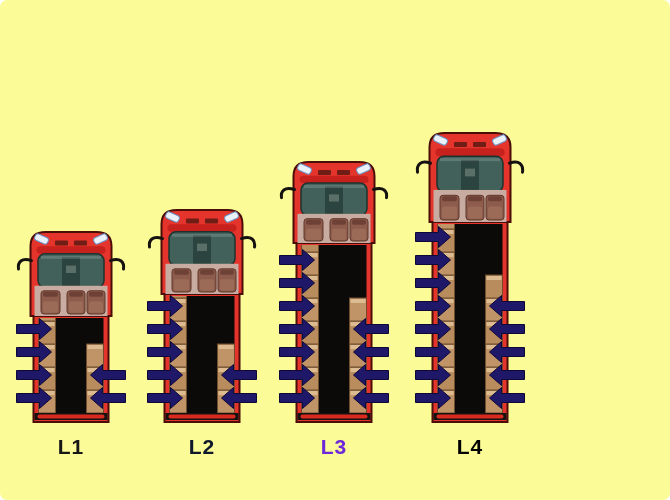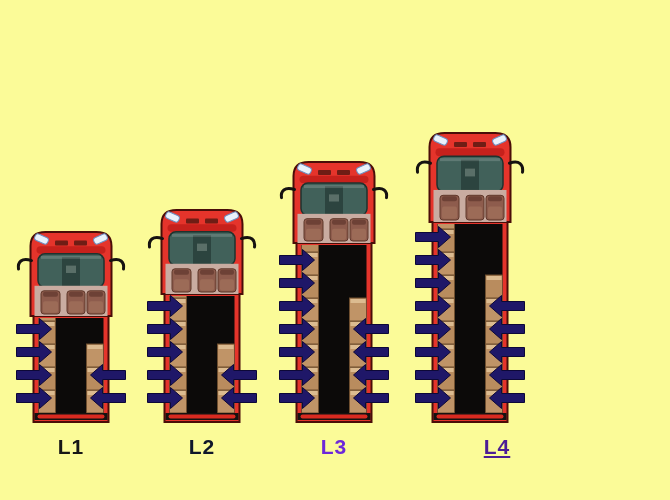--- a/index.html
+++ b/index.html
@@ -16,21 +16,21 @@
     transform:translateX(-50%);
     font-weight:bold;
     font-size:21px;
     color:#161616;
     letter-spacing:1px;
   }
 </style>
 </head>
 <body>
 
-<div id="stage" style="background: rgb(251, 251, 152);">
+<div id="stage" style="background: rgb(251, 251, 152); border-radius: 7px;">
   <svg id="scene-svg" width="670" height="500" viewBox="0 0 670 500">
       <g>
         <g>
           <rect x="33.5" y="314" width="75" height="108" fill="#e5342b" stroke="#4a0d08" stroke-width="2"></rect>
           <rect x="38.5" y="318" width="65" height="95" fill="#0c0a09"></rect>
           <clipPath id="clip-bed-0">
             <rect x="38.5" y="318" width="65" height="95"></rect>
           </clipPath>
           <g clip-path="url(#clip-bed-0)">
             <rect x="38.5" y="390" width="17" height="23" fill="#c09467" stroke="#6f4f2f" stroke-width="1"></rect>
@@ -306,14 +306,14 @@
           <polygon points="524.5,347.5 501.5,347.5 501.5,341.5 489.5,352 501.5,362.5 501.5,356.5 524.5,356.5" fill="#1f1768" stroke="#0d0838" stroke-width="1"></polygon>
           <polygon points="524.5,324.5 501.5,324.5 501.5,318.5 489.5,329 501.5,339.5 501.5,333.5 524.5,333.5" fill="#1f1768" stroke="#0d0838" stroke-width="1"></polygon>
           <polygon points="524.5,301.5 501.5,301.5 501.5,295.5 489.5,306 501.5,316.5 501.5,310.5 524.5,310.5" fill="#1f1768" stroke="#0d0838" stroke-width="1"></polygon>
         </g>
       </g>
     </svg>
 
 <div class="truck-label" style="left: 71px; top: 435px; color: rgb(22, 22, 22);">L1</div>
     <div class="truck-label" style="left: 202px; top: 435px; color: #0f172a;">L2</div>
     <div class="truck-label" style="left: 334px; top: 435px; color: #6d28d9;">L3</div>
-    <div class="truck-label" style="left: 497px; top: 435px; color: #4c1d95; text-decoration: underline;">L4</div>
+    <div class="truck-label" style="left: 470px; top: 435px; color: #000000;">L4</div>
   </div>
 
 </body></html>

